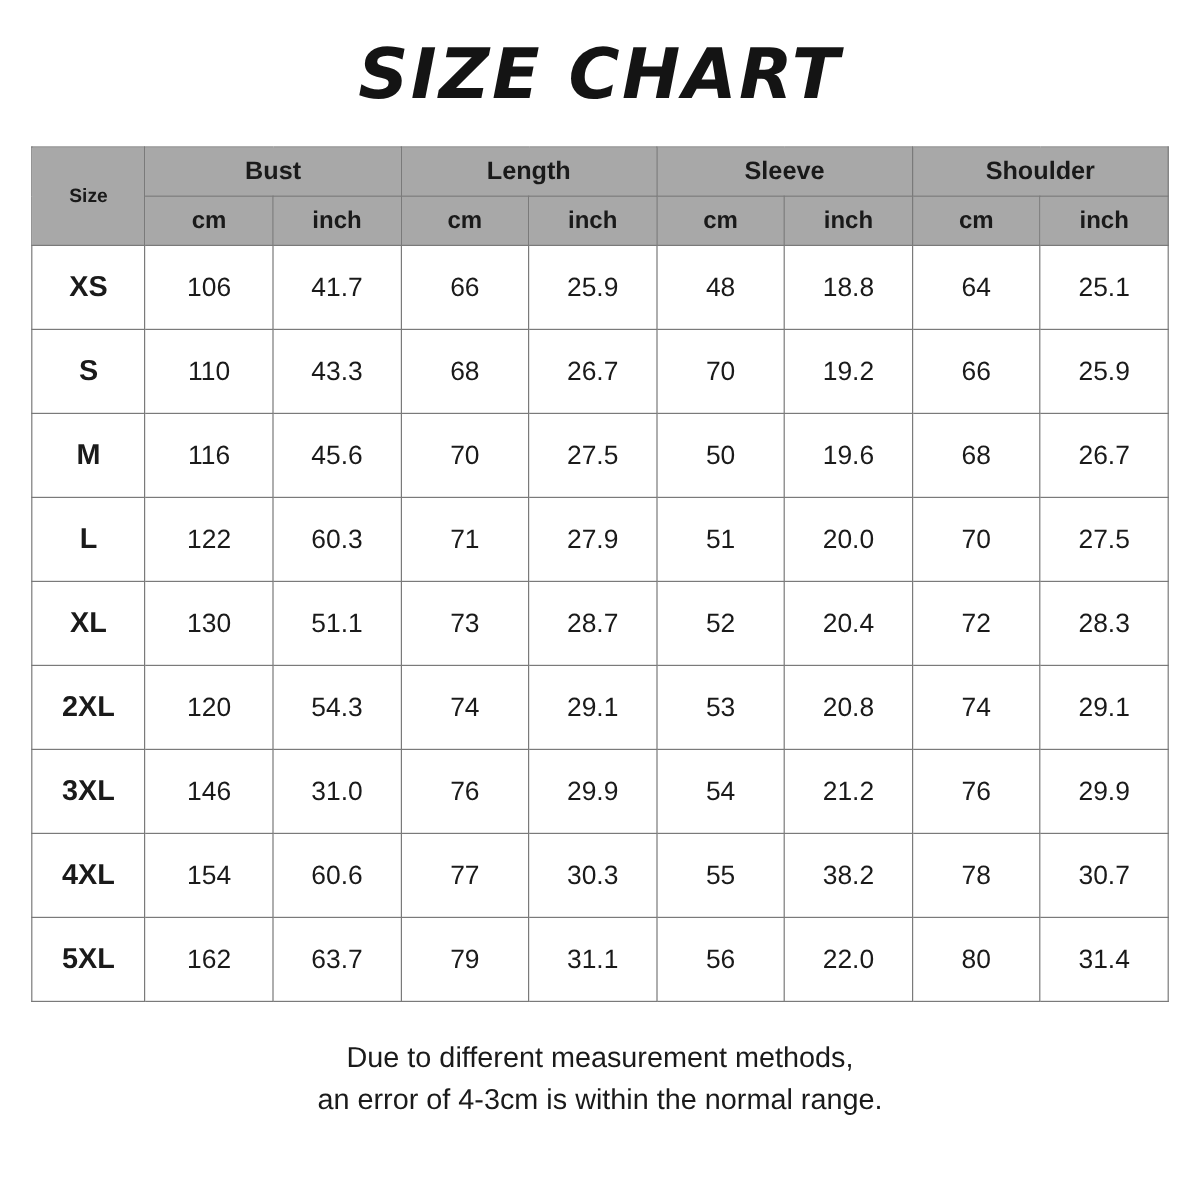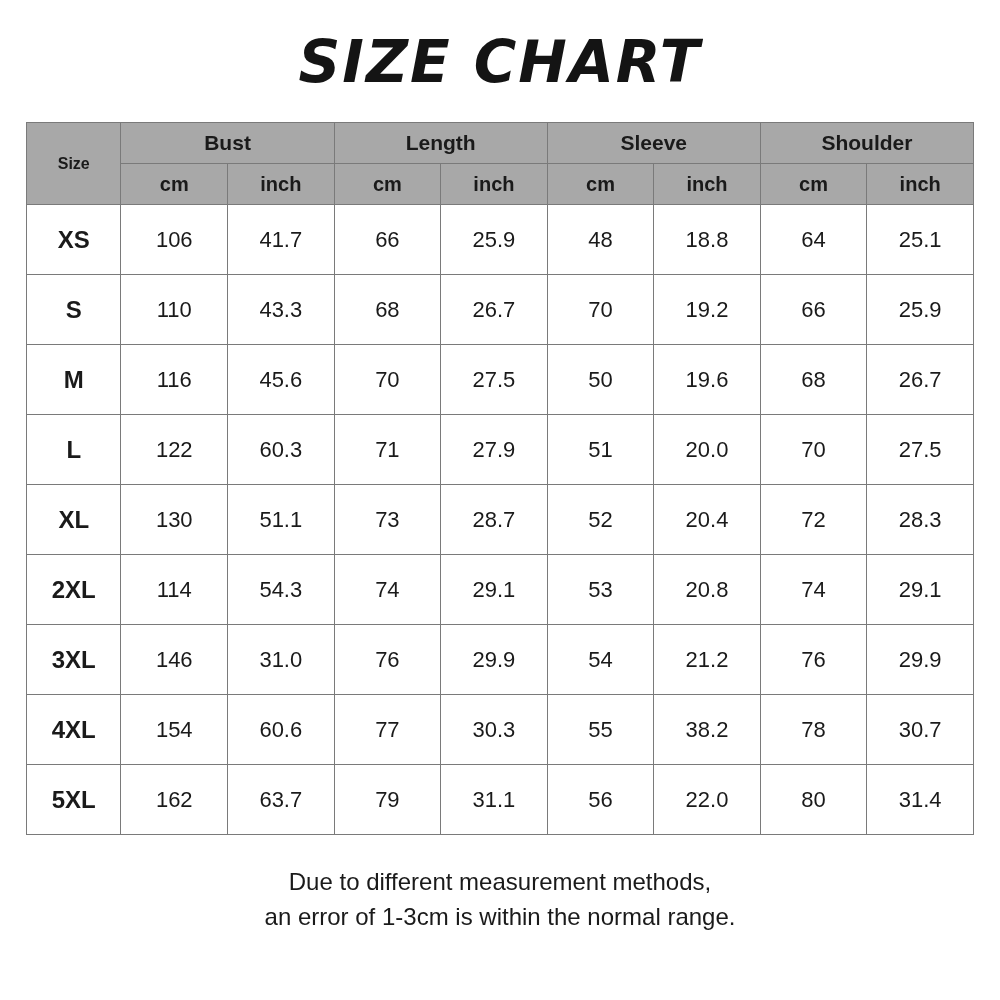--- a/index.html
+++ b/index.html
@@ -179,21 +179,21 @@
           <td class="val">51.1</td>
           <td class="val">73</td>
           <td class="val">28.7</td>
           <td class="val">52</td>
           <td class="val">20.4</td>
           <td class="val">72</td>
           <td class="val">28.3</td>
         </tr>
         <tr>
           <td class="size-cell">2XL</td>
-          <td class="val">114</td>
+          <td class="val">120</td>
           <td class="val">54.3</td>
           <td class="val">74</td>
           <td class="val">29.1</td>
           <td class="val">53</td>
           <td class="val">20.8</td>
           <td class="val">74</td>
           <td class="val">29.1</td>
         </tr>
         <tr>
           <td class="size-cell">3XL</td>
@@ -227,16 +227,16 @@
           <td class="val">22.0</td>
           <td class="val">80</td>
           <td class="val">31.4</td>
         </tr>
       </tbody>
     </table>
   </div>
 
   <div class="footnote">
     <div>Due to different measurement methods,</div>
-    <div>an error of 1-3cm is within the normal range.</div>
+    <div>an error of 4-3cm is within the normal range.</div>
   </div>
 
 </div>
 
 </body></html>

